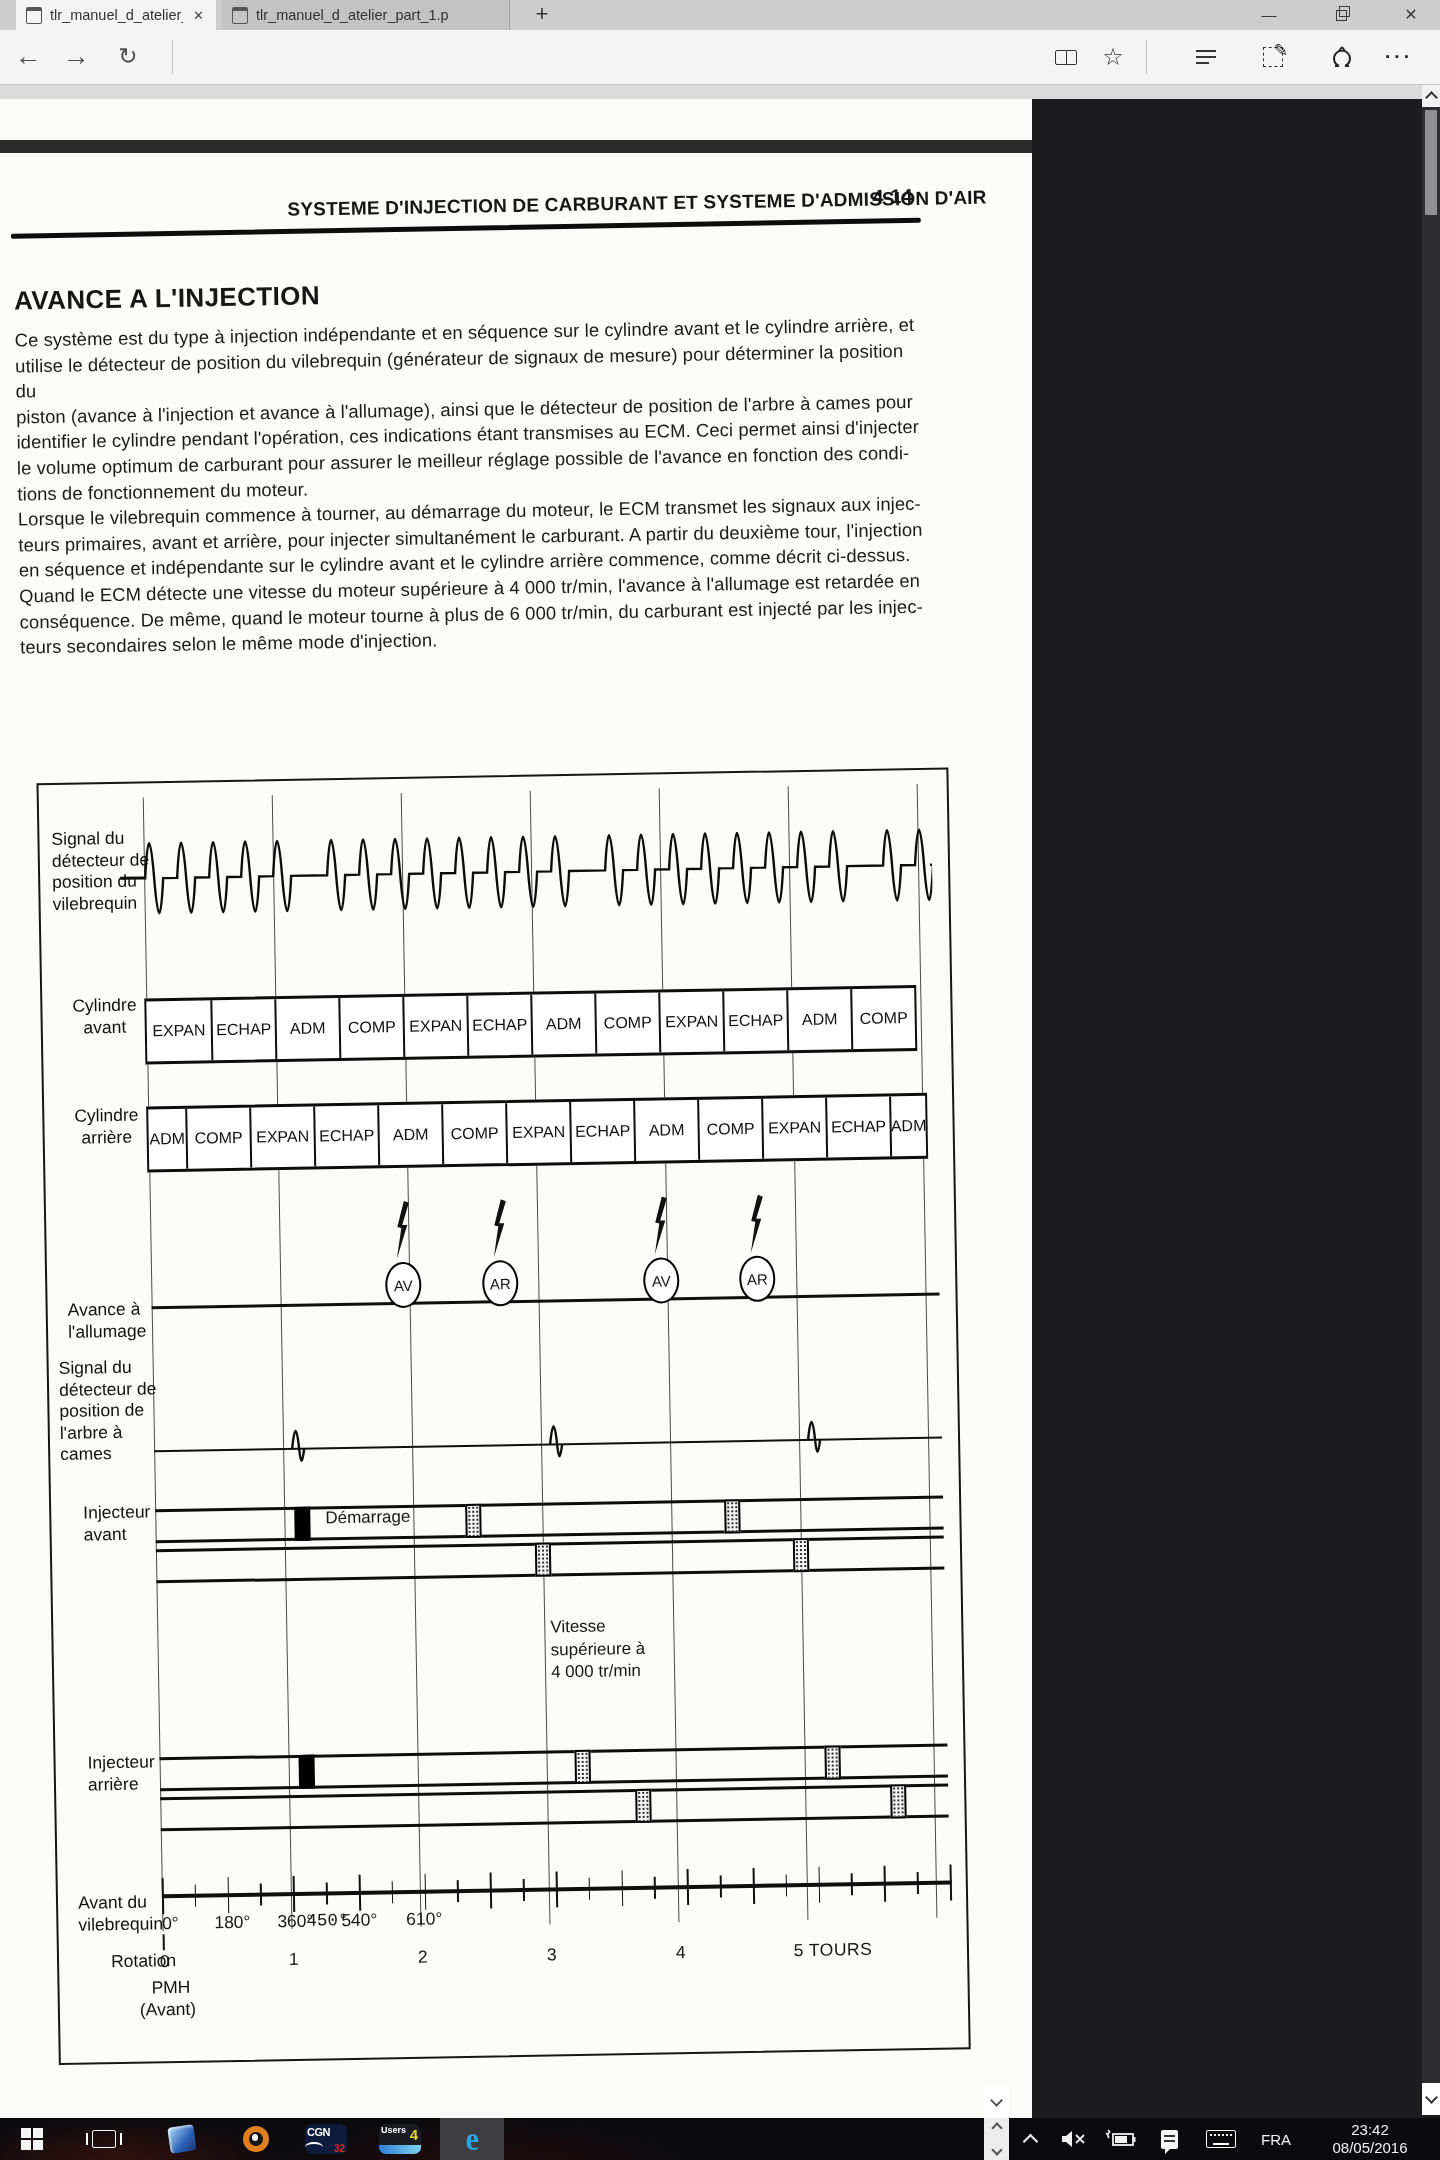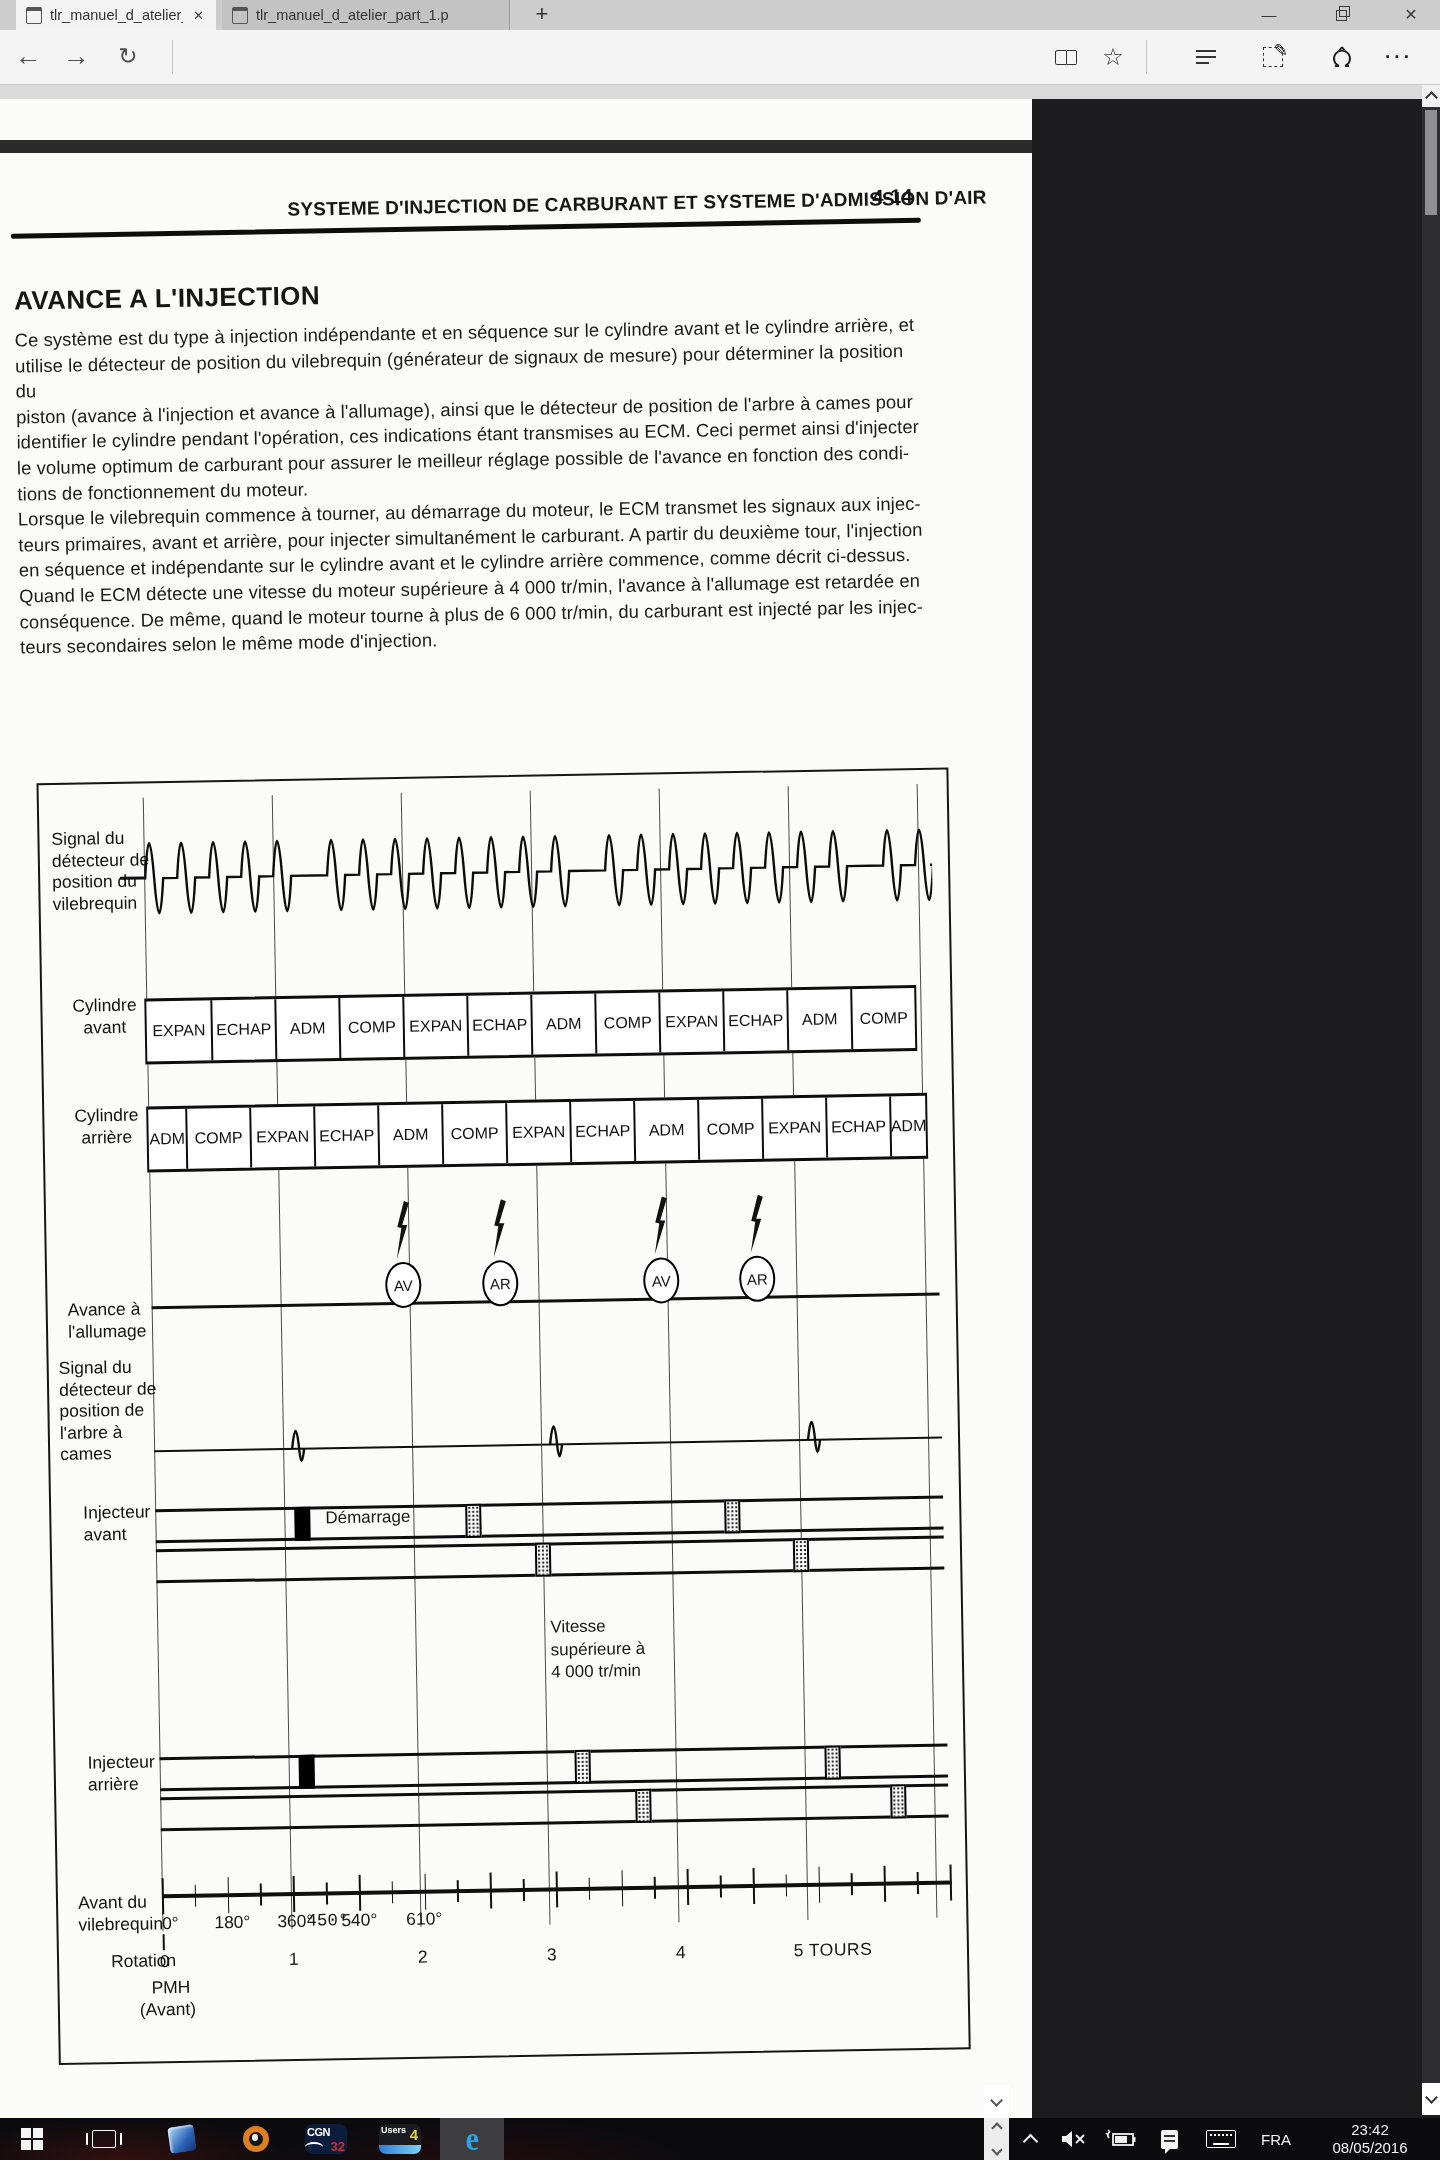--- a/index.html
+++ b/index.html
@@ -101,21 +101,21 @@
   .taskview{width:22px;height:16px;border:1.8px solid #fff;border-radius:2px;position:relative;}
   .taskview:before,.taskview:after{content:"";position:absolute;top:2px;width:2px;height:12px;background:#fff;}
   .taskview:before{left:-7px;}
   .taskview:after{right:-7px;}
   .appblue{width:26px;height:26px;border-radius:4px;background:linear-gradient(135deg,#9fc9ee 10%,#2a63b8 60%,#16336b);transform:rotate(-8deg);box-shadow:inset 2px 2px 2px rgba(255,255,255,.5);}
   .apporange{width:26px;height:26px;border-radius:50%;background:#151515;border:6px solid #e07f1e;box-sizing:border-box;position:relative;}
   .apporange:before{content:"";position:absolute;left:3px;top:2px;width:6px;height:7px;border-radius:50%;background:#f6f6f6;}
   .tile{width:42px;height:30px;border-radius:7px;position:relative;overflow:hidden;font-weight:bold;}
   .cgn{background:#0d1c3d;}
   .cgn .t1{position:absolute;left:2px;top:2px;font-size:11px;color:#fff;letter-spacing:-.5px;}
-  .cgn .t2{position:absolute;right:2px;bottom:0px;font-size:13px;color:#d42a2a;}
+  .cgn .t2{position:absolute;right:2px;bottom:0px;font-size:10px;color:#d42a2a;}
   .cgn .wave{position:absolute;left:0;bottom:2px;width:18px;height:8px;border-top:2px solid #fff;border-radius:50%;}
   .tacx{background:#1b1b22;}
   .tacx .t1{position:absolute;left:2px;top:1px;font-size:9px;color:#fff;}
   .tacx .t2{position:absolute;right:3px;top:2px;font-size:15px;color:#e8d22e;}
   .tacx .strip{position:absolute;left:0;bottom:0;width:100%;height:9px;background:linear-gradient(90deg,#2e7fd4,#7fd0f0);}
   .edgetile{position:absolute;left:440px;top:0;width:64px;height:42px;background:#3d3d41;display:flex;align-items:center;justify-content:center;}
   .edge-e{font-size:33px;font-weight:bold;color:#2aa3e0;font-family:"Liberation Serif",serif;transform:scaleX(.92);}
   .tray{position:absolute;top:0;height:42px;display:flex;align-items:center;justify-content:center;color:#f2f2f2;}
   .fra{font-size:15px;}
   .clock{font-size:15px;line-height:18px;text-align:center;}

